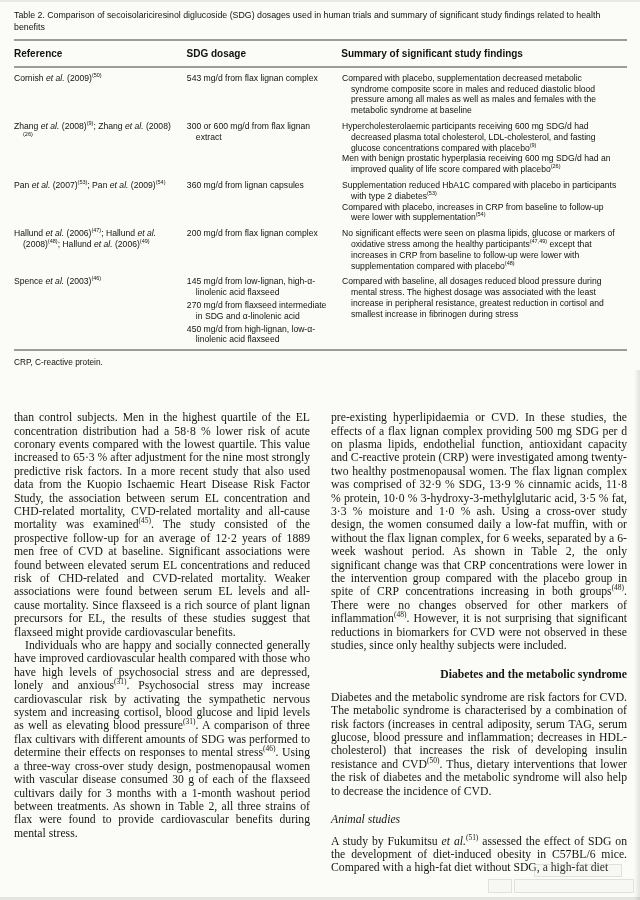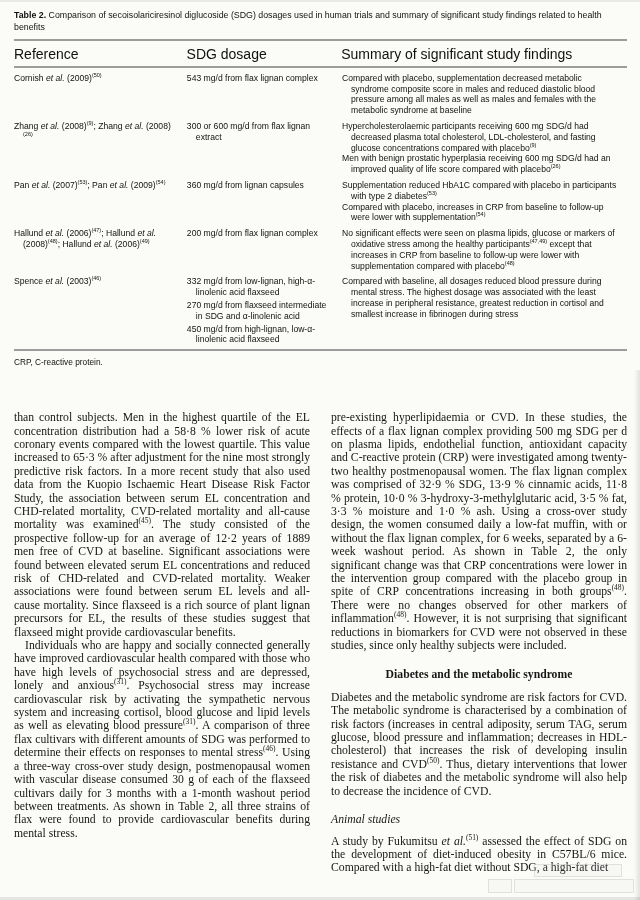--- a/index.html
+++ b/index.html
@@ -9,46 +9,46 @@
   }
   .page{position:absolute;inset:0;padding:7px 13px 0 14px;box-sizing:border-box;}
   .scan-edge-top{position:absolute;top:0;left:0;right:0;height:2px;background:rgba(0,0,0,0.07);}
   .scan-edge-right{position:absolute;top:370px;right:0;width:6px;height:530px;
     background:linear-gradient(to right,rgba(0,0,0,0),rgba(0,0,0,0.10));}
   .scan-edge-bottom{position:absolute;bottom:0;left:0;right:0;height:3px;background:rgba(0,0,0,0.09);}
 
   
   .table-block{font-family:"Liberation Sans",sans-serif;color:#111;}
   .caption{font-size:8.8px;line-height:11.5px;text-align:left;padding-top:3px;}
-  .caption b{font-weight:bold;}
+  .caption b{font-weight:normal;}
   .rule{height:2px;background:#9c9c9c;}
   .rule.r1{margin-top:6px;}
   .rule.r2{margin-top:0;}
   .rule.r3{margin-top:3px;}
   table.sdg{width:100%;border-collapse:collapse;table-layout:fixed;
     font-size:8.6px;line-height:10.8px;}
-  table.sdg th{text-align:left;vertical-align:bottom;font-weight:normal;
-    font-size:14px;padding:8px 6px 6px 0;}
+  table.sdg th{text-align:left;vertical-align:bottom;font-weight:bold;
+    font-size:10px;padding:8px 6px 6px 0;}
   th.w-ref,td.c-ref{width:28%;}
   th.w-dose,td.c-dose{width:25%;}
   th.w-sum,td.c-sum{width:47%;}
   table.sdg td{vertical-align:top;padding:4px 8px 1px 0;}
   table.sdg tr:first-child td{padding-top:5px;}
   .hang{padding-left:9px;text-indent:-9px;}
   .c-dose .hang + .hang{margin-top:2px;}
   sup{font-size:0.64em;line-height:0;}
   .footnote{font-size:8.3px;line-height:10px;margin-top:6px;}
 
   
   .columns{display:flex;gap:21px;margin-top:18px;
     font-size:11.7px;line-height:13.4px;text-align:justify;}
   .col{flex:1 1 0;min-width:0;margin-top:26px;}
   .col p{margin:0;}
   .col p.ind{text-indent:11px;}
-  .col h2{font-size:11.7px;font-weight:bold;margin:16px 0 9px;text-align:center;}
+  .col h2{font-size:11.7px;font-weight:bold;margin:16px 0 9px;text-align:right;}
   .col h3{font-size:11.7px;font-weight:normal;font-style:italic;margin:15px 0 8px;text-align:left;}
 
   
   .watermark{position:absolute;right:4px;bottom:2px;width:170px;height:36px;
     opacity:.5;pointer-events:none;}
   .watermark .wbox{position:absolute;border:1px solid #c6c6c6;background:rgba(205,205,205,0.18);}
   .wb1{right:14px;top:2px;width:86px;height:11px;}
   .wb2{right:2px;top:17px;width:118px;height:12px;}
   .wb3{right:124px;top:17px;width:22px;height:12px;}
 </style>
@@ -119,21 +119,21 @@
             </td>
             <td class="c-sum">
               <div class="hang">No significant effects were seen on plasma lipids, glucose or markers of oxidative stress among the healthy participants<sup>(47,49)</sup> except that increases in CRP from baseline to follow-up were lower with supplementation compared with placebo<sup>(48)</sup></div>
             </td>
           </tr>
           <tr>
             <td class="c-ref">
               <div class="hang">Spence <em>et al.</em> (2003)<sup>(46)</sup></div>
             </td>
             <td class="c-dose">
-              <div class="hang">332 mg/d from low-lignan, high-α-linolenic acid flaxseed</div>
+              <div class="hang">145 mg/d from low-lignan, high-α-linolenic acid flaxseed</div>
               <div class="hang">270 mg/d from flaxseed intermediate in SDG and α-linolenic acid</div>
               <div class="hang">450 mg/d from high-lignan, low-α-linolenic acid flaxseed</div>
             </td>
             <td class="c-sum">
               <div class="hang">Compared with baseline, all dosages reduced blood pressure during mental stress. The highest dosage was associated with the least increase in peripheral resistance, greatest reduction in cortisol and smallest increase in fibrinogen during stress</div>
             </td>
           </tr>
         </tbody>
     </table>
     <div class="rule r3"></div>

